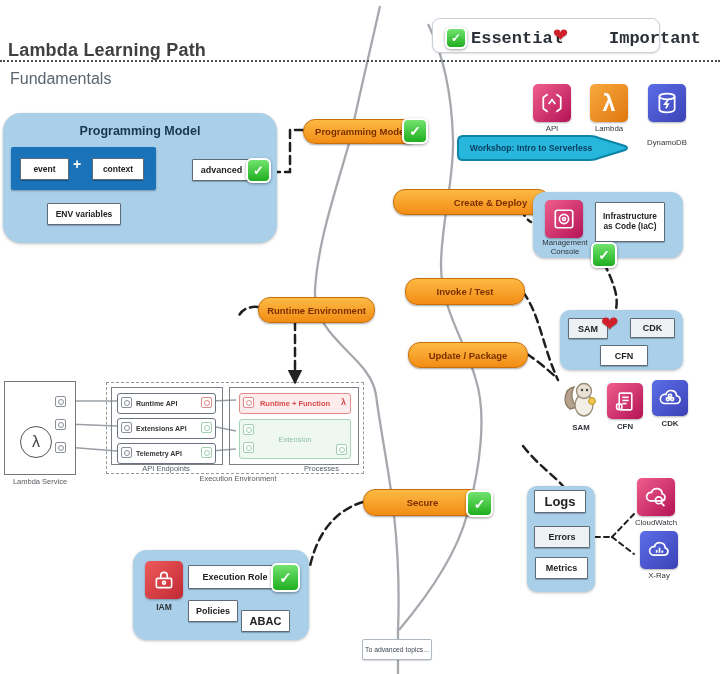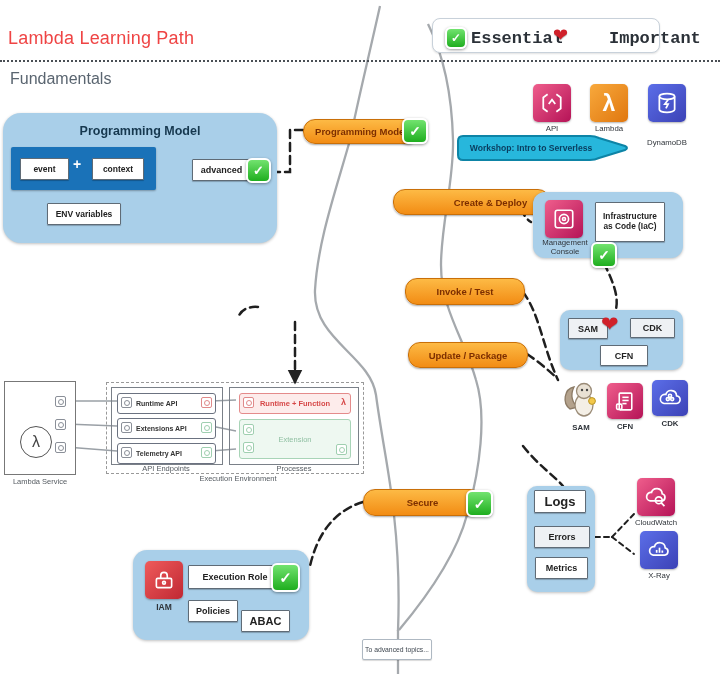--- a/index.html
+++ b/index.html
@@ -1,20 +1,20 @@
 <!DOCTYPE html>
 <html><head>
 <meta charset="utf-8">
 <style>
   html,body{margin:0;padding:0;background:#fff;font-family:"Liberation Sans",sans-serif;}
   #stage{position:relative;width:720px;height:674px;background:#fff;overflow:hidden;}
   .ab{position:absolute;}
   svg.overlay{position:absolute;left:0;top:0;z-index:1;}
   .z2{z-index:2;}
-  .title{font-size:18px;font-weight:normal;color:#ef4444;letter-spacing:.2px;}
+  .title{font-size:18px;font-weight:bold;color:#404040;letter-spacing:.2px;margin-top:12px;}
   .section{font-size:16px;color:#5a6570;}
   .dotted{border-top:2px dotted #4a4f55;width:720px;height:0;}
   .legendbox{background:#fff;border:1.5px solid #c8d1da;border-radius:8px;box-shadow:0 1px 2px rgba(0,0,0,.12);}
   .legendtext{font-size:17px;font-weight:bold;color:#2b3138;font-family:Liberation Mono, monospace;}
   .panel{background:#a9cfe9;box-shadow:0 1px 3px rgba(0,0,0,.25);}
   .pmtitle{font-size:12.5px;font-weight:bold;color:#16384f;text-align:center;}
   .darkblue{background:#1a72b8;border-radius:2px;box-shadow:0 1px 2px rgba(0,0,0,.3);}
   .wbox{background:#fff;border:1.4px solid #5f6b76;border-radius:1px;box-shadow:0 1px 1px rgba(0,0,0,.25);
         display:flex;align-items:center;justify-content:center;font-weight:bold;color:#222;text-align:center;}
   .gbox{background:#eef1f4;}
@@ -115,20 +115,21 @@
     </div>
     <div class="wbox ab" style="left:189px;top:46px;width:57px;height:20px;font-size:9px;">advanced</div>
     <div class="check ab" style="left:243px;top:45px;width:21px;height:21px;font-size:13px;">✓</div>
     <div class="wbox ab" style="left:44px;top:90px;width:72px;height:20px;font-size:8.5px;">ENV variables</div>
   </div>
 
   <div class="ab z2 node" style="left:303px;top:119px;width:114px;height:23px;">Programming Model</div>
   <div class="ab z2 check" style="left:402px;top:118px;width:22px;height:22px;font-size:14px;">✓</div>
 
   <div class="ab z2 node" style="left:393px;top:189px;width:117px;height:24px;padding-left:38px;">Create &amp; Deploy</div>
+  <div class="ab z2 node" style="left:258px;top:297px;width:115px;height:24px;">Runtime Environment</div>
   <div class="ab z2 node" style="left:405px;top:278px;width:118px;height:25px;">Invoke / Test</div>
   <div class="ab z2 node" style="left:408px;top:342px;width:118px;height:24px;">Update / Package</div>
   <div class="ab z2 node" style="left:363px;top:489px;width:117px;height:25px;">Secure</div>
   <div class="ab z2 check" style="left:466px;top:490px;width:23px;height:23px;font-size:14px;">✓</div>
 
   <div class="ab z2" style="left:533px;top:84px;">
     <div class="icon40 g-pink">
       <svg width="24" height="24" viewBox="0 0 22 22" fill="none" stroke="#fff" stroke-width="1.6">
         <polyline points="7,3 3,6 3,16 7,19"></polyline>
           <polyline points="15,3 19,6 19,16 15,19"></polyline>
@@ -276,21 +277,21 @@
         <span>Runtime + Function</span>
         <span class="ab" style="right:4px;top:3px;font-size:9px;color:#d64848;">λ</span>
       </div>
       <div class="extbox ab" style="left:9px;top:31px;width:110px;height:38px;">
         <span class="port grn" style="left:3px;top:4px;"></span>
         <span class="port grn" style="left:3px;top:22px;"></span>
         <span>Extension</span>
         <span class="port grn" style="right:3px;bottom:3px;left:auto;"></span>
       </div>
     </div>
-    <div class="ab diaglabel" style="left:142px;top:81px;width:90px;">Processes</div>
+    <div class="ab diaglabel" style="left:142px;top:81px;width:90px;text-align:right;">Processes</div>
   </div>
   <div class="ab z2 diaglabel" style="left:178px;top:474px;width:120px;">Execution Environment</div>
 
   <div class="ab z2 panel" style="left:133px;top:550px;width:176px;height:90px;border-radius:14px;">
     <div class="icon40 g-red ab" style="left:12px;top:11px;">
       <svg width="24" height="24" viewBox="0 0 22 22" fill="none" stroke="#fff" stroke-width="1.5">
         <rect x="4" y="9.5" width="14" height="8.5" rx="1.2"></rect>
           <path d="M8,9.5 V7 a3,3 0 0 1 6,0 V9.5"></path>
         <circle cx="11" cy="13.5" r="1.3"></circle>
       </svg>

